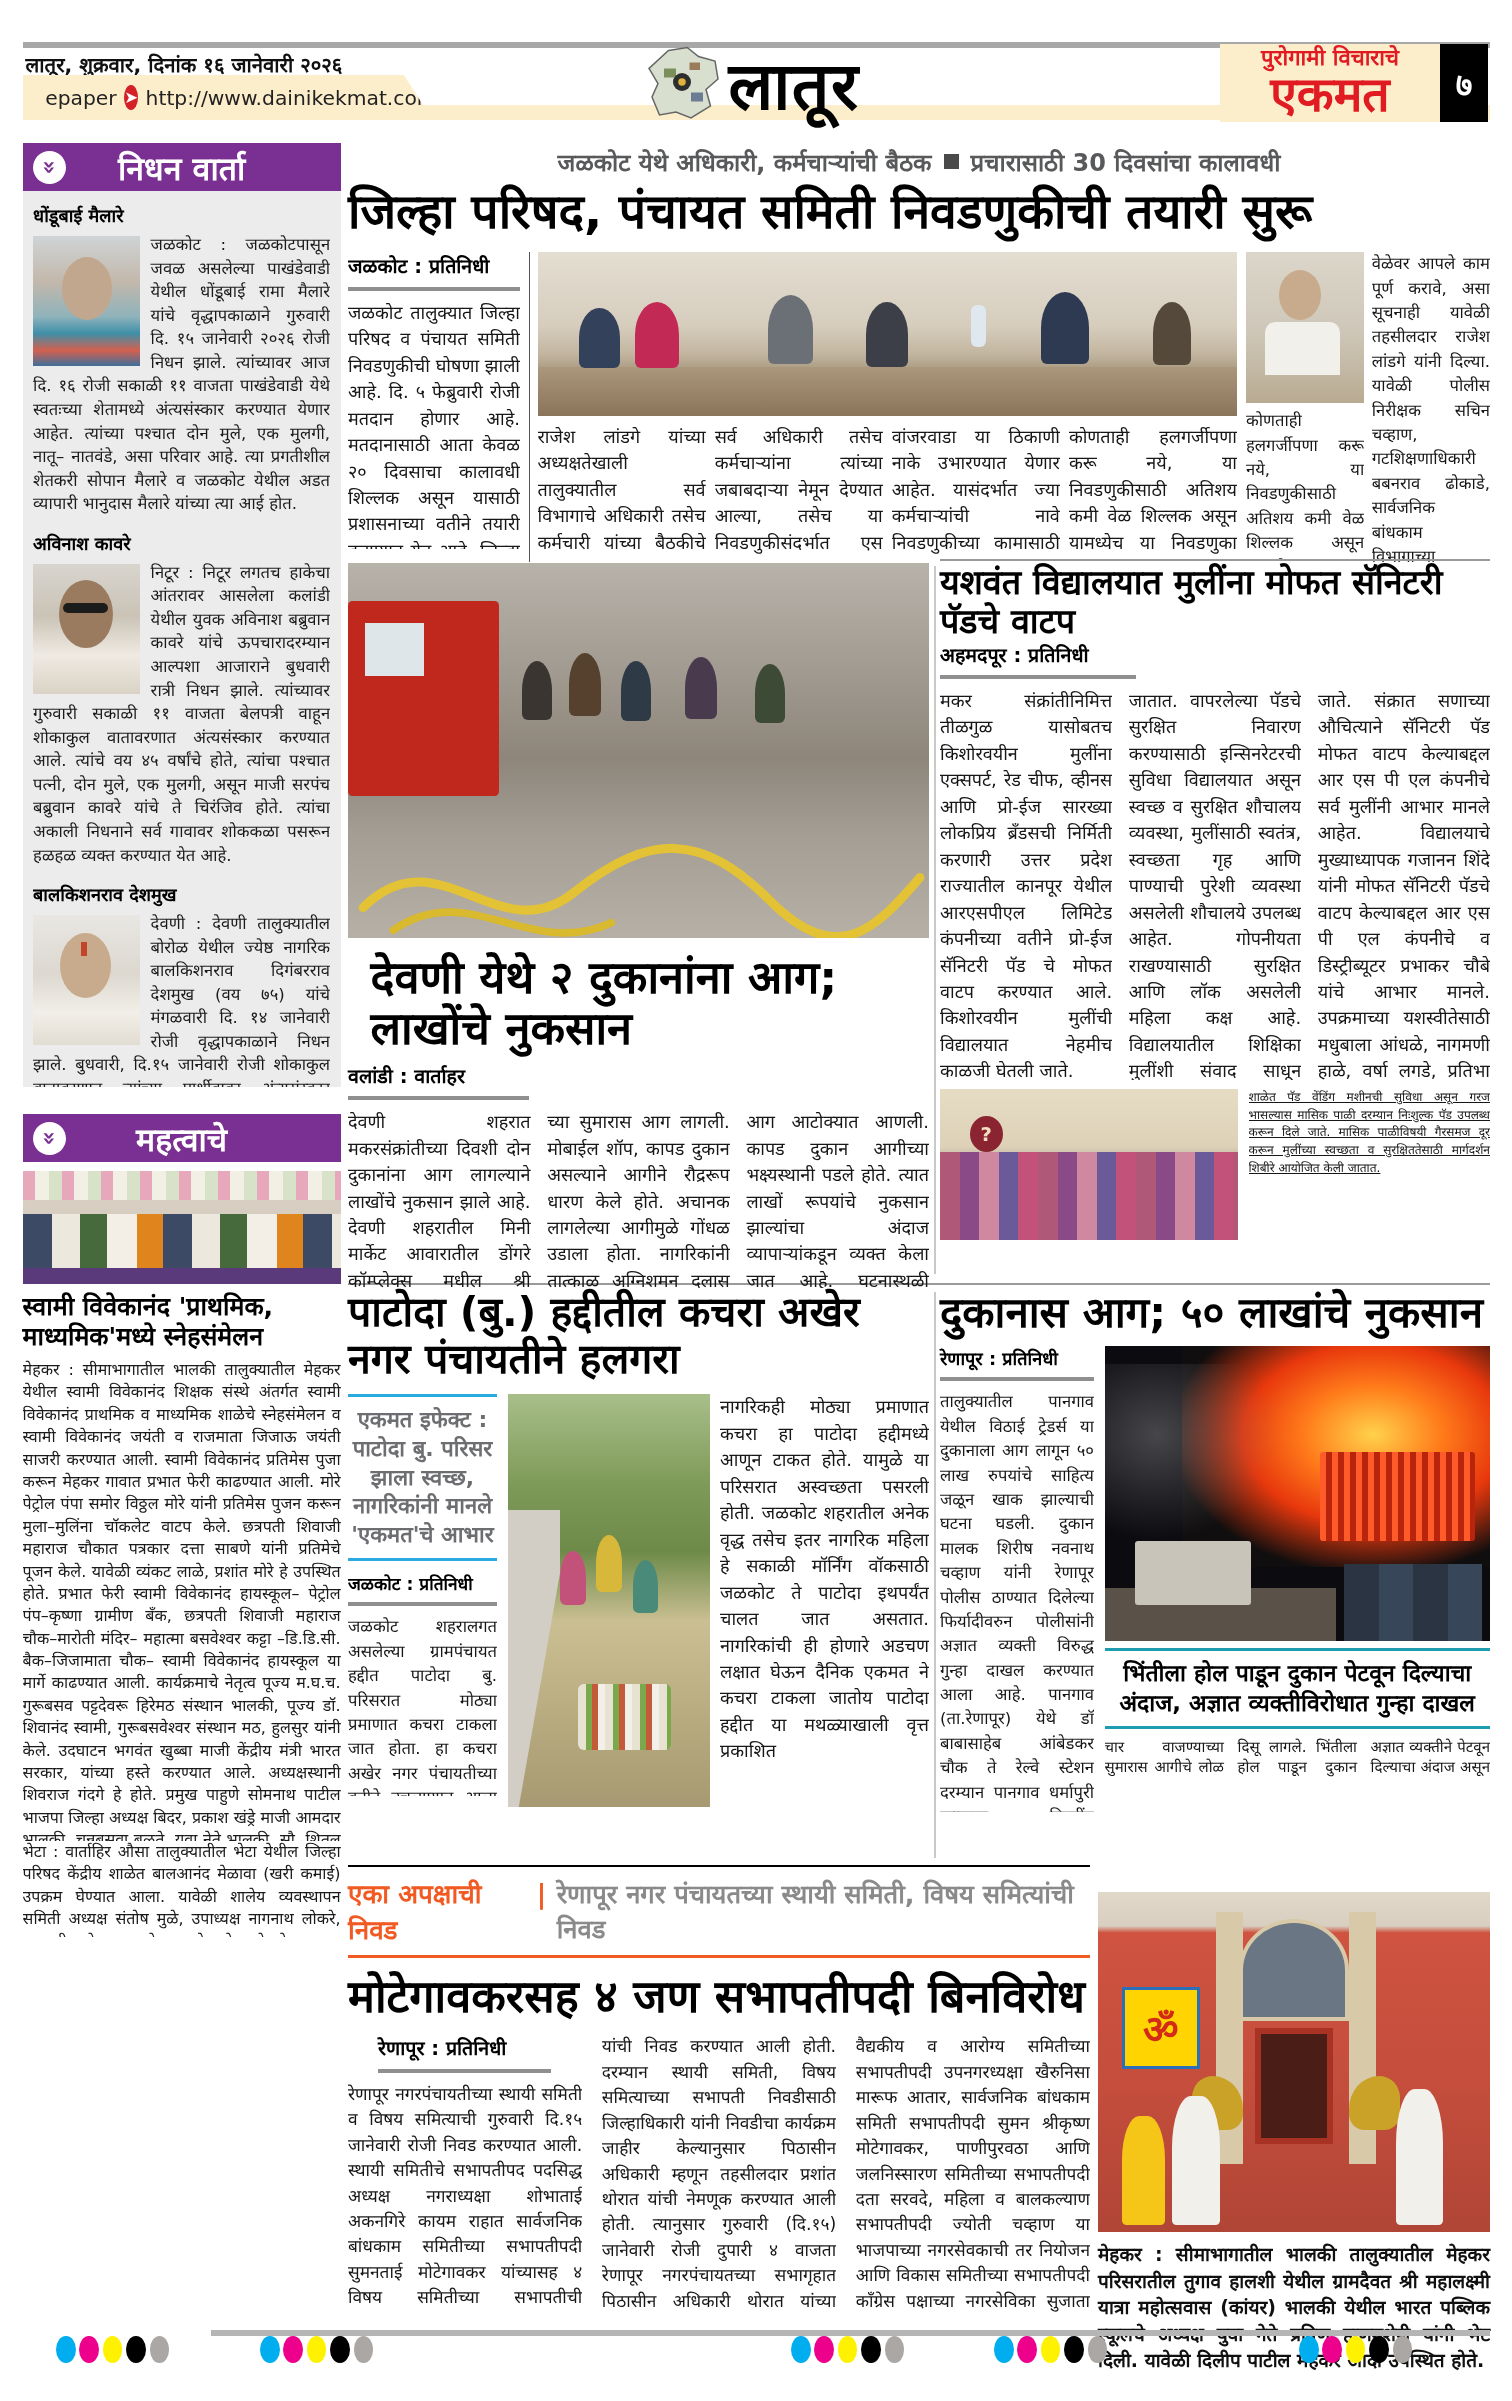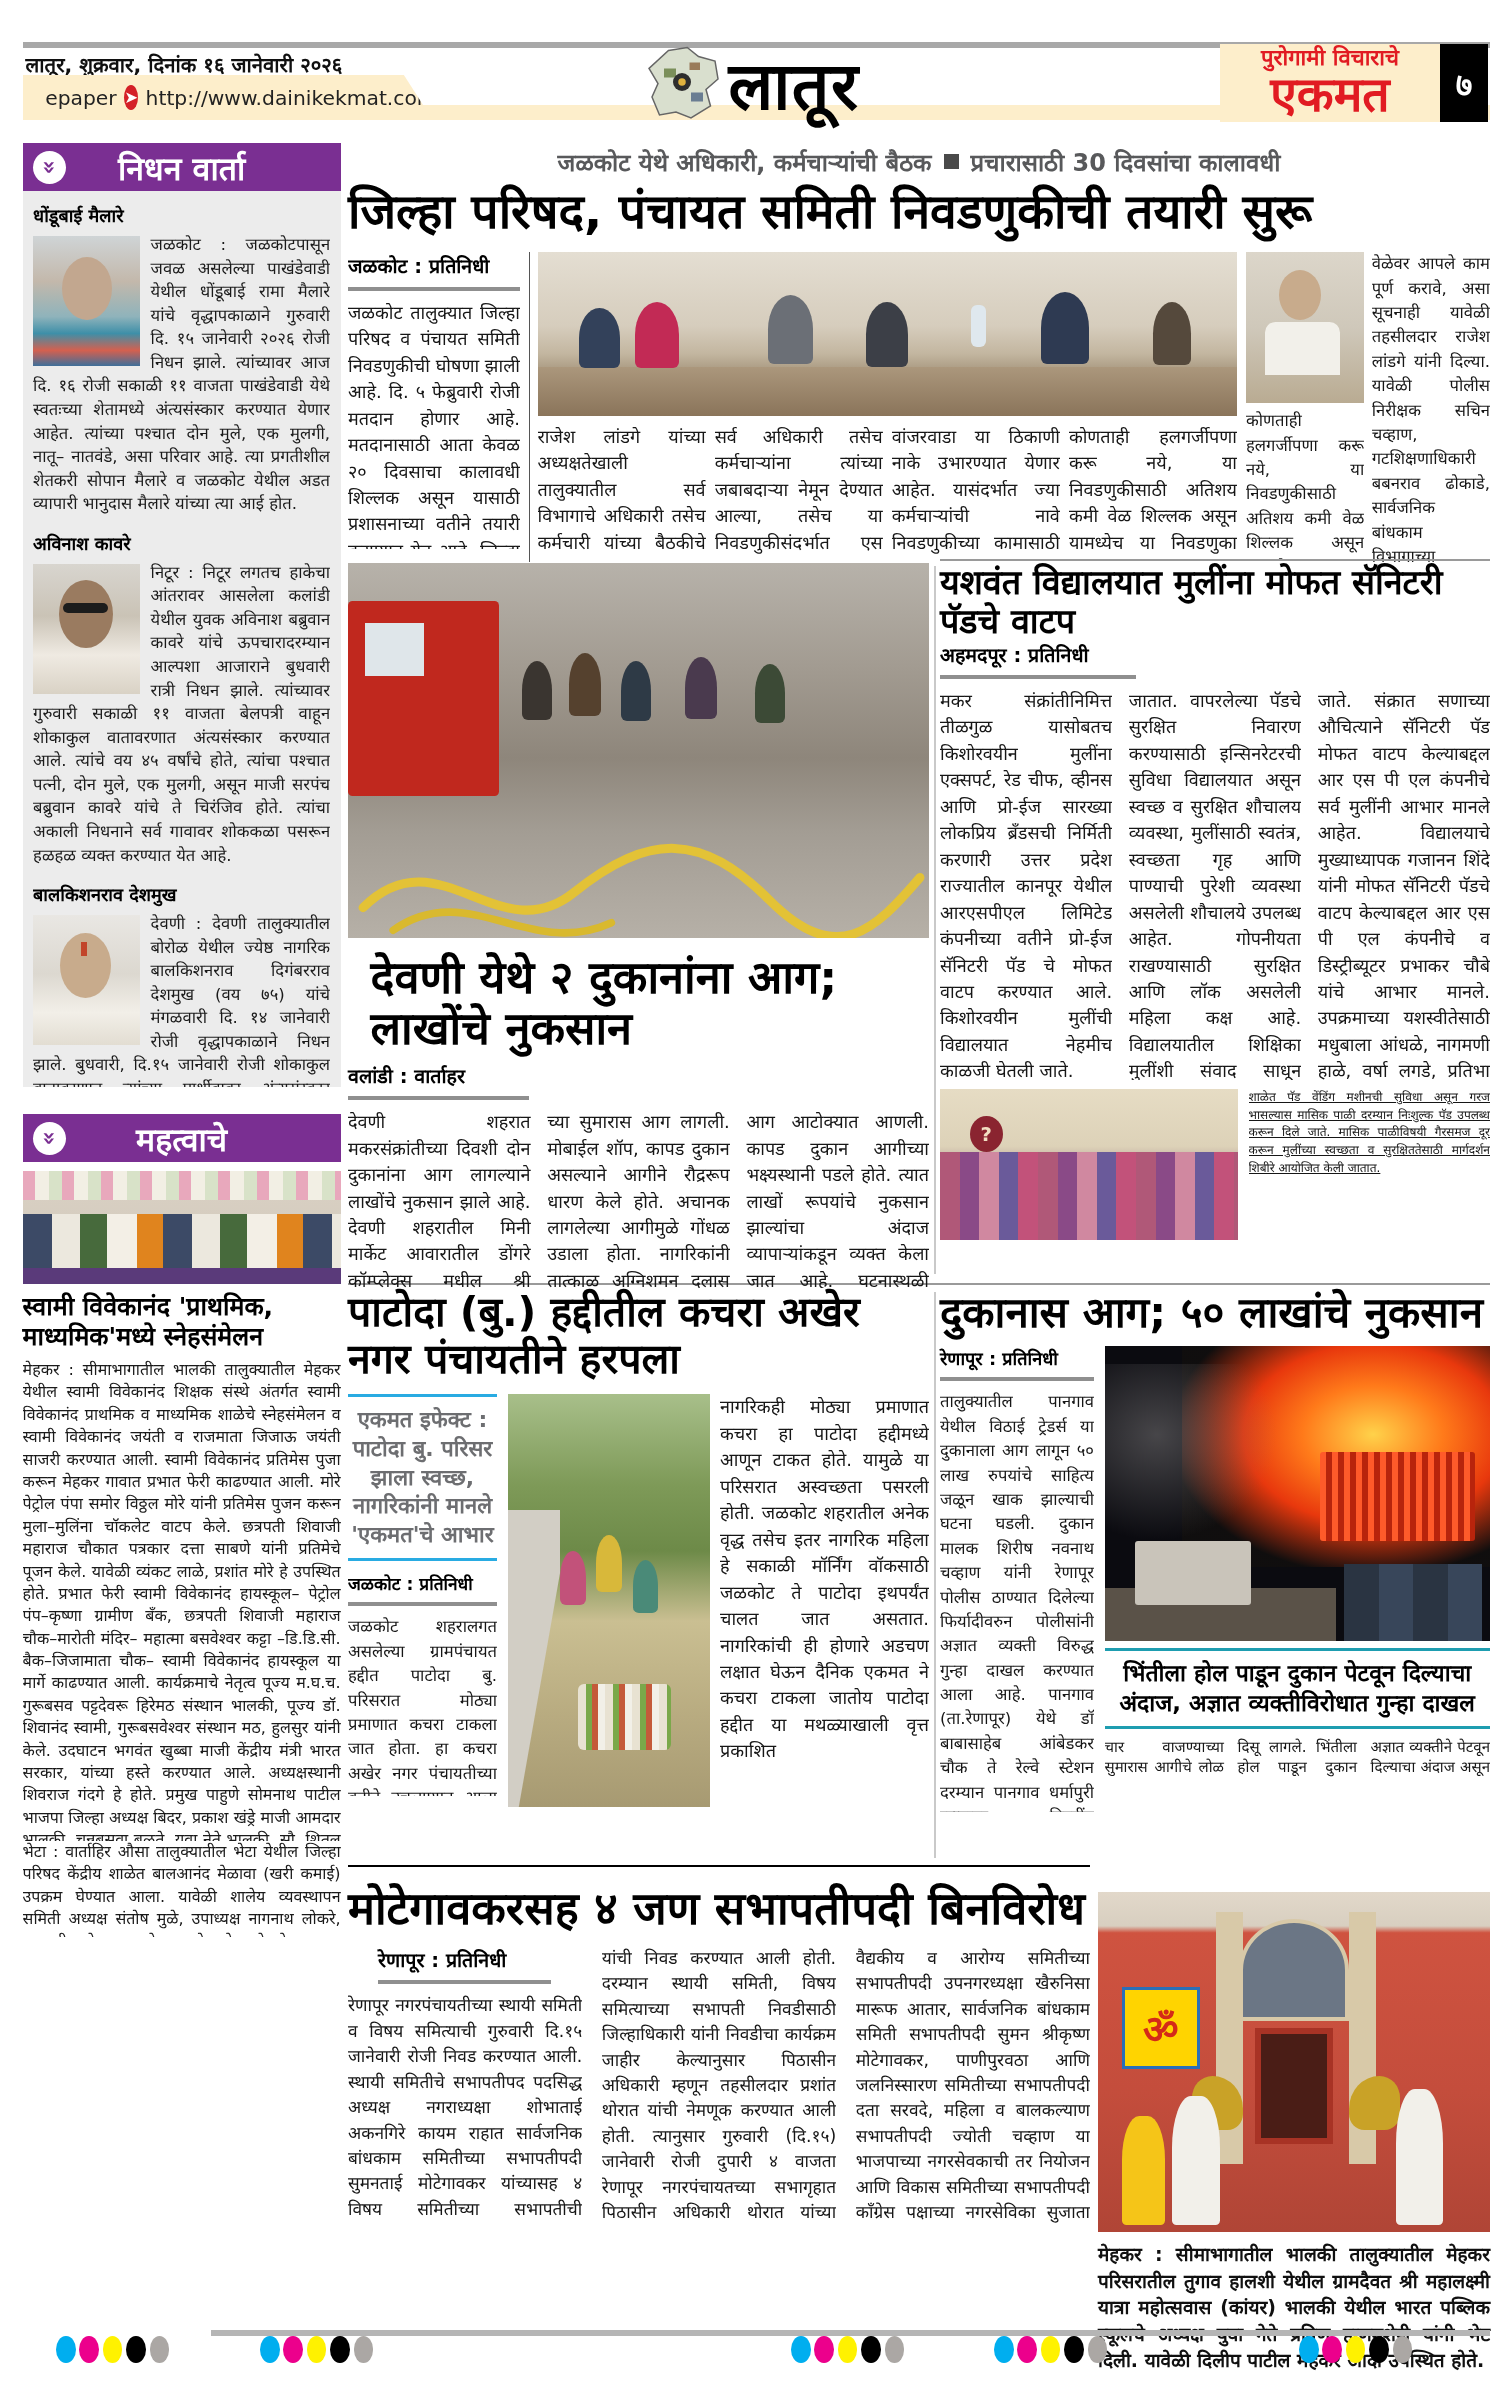--- a/index.html
+++ b/index.html
@@ -261,21 +261,21 @@
     <div class="yash-bottom">
       <div class="pht" style="height:151px;background:linear-gradient(180deg,#e6dcc4 0%,#ddd2b8 38%,#c9b8a8 45%,#b295a5 100%);">
         <div style="left:0;bottom:0;width:100%;height:58%;background:repeating-linear-gradient(90deg,#b05878 0 19.6px,#8a4a87 19.6px 39px,#d088a0 39px 59px,#6a5a9a 59px 78px,#c2527a 78px 98px);"></div>
         <div style="left:10%;top:18%;width:33px;height:36px;background:#8a2430;border-radius:50%;color:#f2dfc2;font-size:19.6px;font-weight:bold;display:flex;align-items:center;justify-content:center;">?</div>
       </div>
       <p class="btxt" style="font-size:12px;text-decoration:underline;">शाळेत पॅड वेंडिंग मशीनची सुविधा असून गरज भासल्यास मासिक पाळी दरम्यान निःशुल्क पॅड उपलब्ध करून दिले जाते. मासिक पाळीविषयी गैरसमज दूर करून मुलींच्या स्वच्छता व सुरक्षिततेसाठी मार्गदर्शन शिबीरे आयोजित केली जातात.</p>
     </div>
   </div>
 
   <div class="abs patoda">
-    <div class="hl">पाटोदा (बु.) हद्दीतील कचरा अखेर नगर पंचायतीने हरपला</div>
+    <div class="hl">पाटोदा (बु.) हद्दीतील कचरा अखेर नगर पंचायतीने हलगरा</div>
     <div class="pat-grid">
       <div>
         <div class="effect-box">एकमत इफेक्ट : पाटोदा बु. परिसर झाला स्वच्छ, नागरिकांनी मानले 'एकमत'चे आभार</div>
         <div class="byline" style="font-size:17.3px;">जळकोट : प्रतिनिधी</div>
         <p class="btxt" style="font-size:16.6px;height:181px;">जळकोट शहरालगत असलेल्या ग्रामपंचायत हद्दीत पाटोदा बु. परिसरात मोठ्या प्रमाणात कचरा टाकला जात होता. हा कचरा अखेर नगर पंचायतीच्या वतीने उचलण्यात आला असून परिसर स्वच्छ झाला आहे.</p>
       </div>
       <div class="pht" style="height:413px;background:linear-gradient(180deg,#a8bf8a 0%,#7e9a58 22%,#6d8a48 38%,#cabf92 55%,#b8ab80 78%,#a79a72 100%);">
         <div style="left:0;top:28%;width:26%;height:72%;background:linear-gradient(100deg,#d2cec5 60%,transparent 61%);"></div>
         <div style="left:26%;top:38%;width:25.6px;height:54px;border-radius:50% 50% 6px 6px;background:#c2527a;"></div>
         <div style="left:44%;top:34%;width:25.6px;height:57px;border-radius:50% 50% 6px 6px;background:#d8b83a;"></div>
@@ -303,20 +303,25 @@
           <div style="left:8%;bottom:12%;width:30%;height:22%;background:#c9c4ba;border-radius:3px;"></div>
         </div>
         <div class="cap-box">भिंतीला होल पाडून दुकान पेटवून दिल्याचा अंदाज, अज्ञात व्यक्तीविरोधात गुन्हा दाखल</div>
         <p class="sf-under">चार वाजण्याच्या सुमारास आगीचे लोळ दिसू लागले. भिंतीला होल पाडून दुकान अज्ञात व्यक्तीने पेटवून दिल्याचा अंदाज असून अज्ञात व्यक्तीविरोधात मुद्देमाल जळीत प्रकरणी गुन्हा दाखल करण्यात आला आहे.</p>
       </div>
     </div>
   </div>
 
   <div class="abs hrule" style="left:348px;top:1865px;width:742px;height:2.3px;background:#000;"></div>
   <div class="abs mote">
+    <div class="strip">
+      <span class="lab">एका अपक्षाची निवड</span>
+      <span class="bar">|</span>
+      <span class="tit">रेणापूर नगर पंचायतच्या स्थायी समिती, विषय समित्यांची निवड</span>
+    </div>
     <div class="hl">मोटेगावकरसह ४ जण सभापतीपदी बिनविरोध</div>
     <div class="mote-cols">
       <div>
         <div class="byline" style="width:173px;margin-left:30px;">रेणापूर : प्रतिनिधी</div>
         <p class="btxt" style="font-size:17.3px;height:226px;">रेणापूर नगरपंचायतीच्या स्थायी समिती व विषय समित्याची गुरुवारी दि.१५ जानेवारी रोजी निवड करण्यात आली. स्थायी समितीचे सभापतीपद पदसिद्ध अध्यक्ष नगराध्यक्षा शोभाताई अकनगिरे कायम राहात सार्वजनिक बांधकाम समितीच्या सभापतीपदी सुमनताई मोटेगावकर यांच्यासह ४ विषय समितीच्या सभापतीची सर्वानुमते बिनविरोध निवड करण्यात आली आहे. रेणापूर नगरपंचायत निवडणुकीत नगराध्यक्षासह भाजापाचे १०, कॉंग्रेस ५ तर राष्ट्रवादी कॉंग्रेस शरदचंद्र पवार पक्षाकडून १ व अपक्ष १ असे उमेदवार विजयी झाले होते. नगराध्यक्षा शोभाताई अकनगिरे यांच्या अध्यक्षतेखाली गुरुवारी दि ८ जानेवारी रोजी पहिली सर्वसाधारण सभा झाली. यात उपनगराध्यक्षा म्हणून खैरुनिसा मारूफ आतार</p>
       </div>
       <p class="btxt" style="font-size:17.3px;">यांची निवड करण्यात आली होती. दरम्यान स्थायी समिती, विषय समित्याच्या सभापती निवडीसाठी जिल्हाधिकारी यांनी निवडीचा कार्यक्रम जाहीर केल्यानुसार पिठासीन अधिकारी म्हणून तहसीलदार प्रशांत थोरात यांची नेमणूक करण्यात आली होती. त्यानुसार गुरुवारी (दि.१५) जानेवारी रोजी दुपारी ४ वाजता रेणापूर नगरपंचायतच्या सभागृहात पिठासीन अधिकारी थोरात यांच्या अध्यक्षतेखाली विशेष सभा आयोजीत करण्यात आली. या सभेत सहापैकी स्थायी समितीचे सभापती पदसिद्ध असल्याने पाच सभापती पदासाठी पाच नगरसेवकांनी उमेदवारी अर्ज दाखल केले होते. या व्यतिरिक्त कोणाचाही अर्ज आला नसल्याने सभापती पदाच्या निवडी बिनविरोध करण्यात आल्या. स्थायी समितीचे सभापतीपद पदसिद्ध असल्याने लोक नियुक्त नगराध्यक्षा शोभाताई शामराव आकनगिरे हे कायम ठेवत स्वच्छता,</p>
       <p class="btxt" style="font-size:17.3px;">वैद्यकीय व आरोग्य समितीच्या सभापतीपदी उपनगरध्यक्षा खैरुनिसा मारूफ आतार, सार्वजनिक बांधकाम समिती सभापतीपदी सुमन श्रीकृष्ण मोटेगावकर, पाणीपुरवठा आणि जलनिस्सारण समितीच्या सभापतीपदी दता सरवदे, महिला व बालकल्याण सभापतीपदी ज्योती चव्हाण या भाजपाच्या नगरसेवकाची तर नियोजन आणि विकास समितीच्या सभापतीपदी कॉंग्रेस पक्षाच्या नगरसेविका सुजाता सौदागर यांची बिनविरोध निवड झाल्याचे पिठासीन अधिकारी थोरात यांनी घोषीत केले. यावेळी मुख्याधिकारी रोहित आरबोळे, नगरपंचायतीचे अधिकारी प्रदीप पाटील, ज्ञानदेव दहिफळे, अमोल बाजुळगे यांच्यासह भाजपा गटनेते अभिषेक अकनगिरे, कॉंग्रेसचे गटनेते गजेंद्र चव्हाण व सर्व नगरसेवक उपस्थित होते. यानंतर नवनिर्वाचित सभापतींचा नगरसेवक व कर्मचाऱ्याच्या वतीने सत्कार करण्यात आला.</p>
     </div>
   </div>

